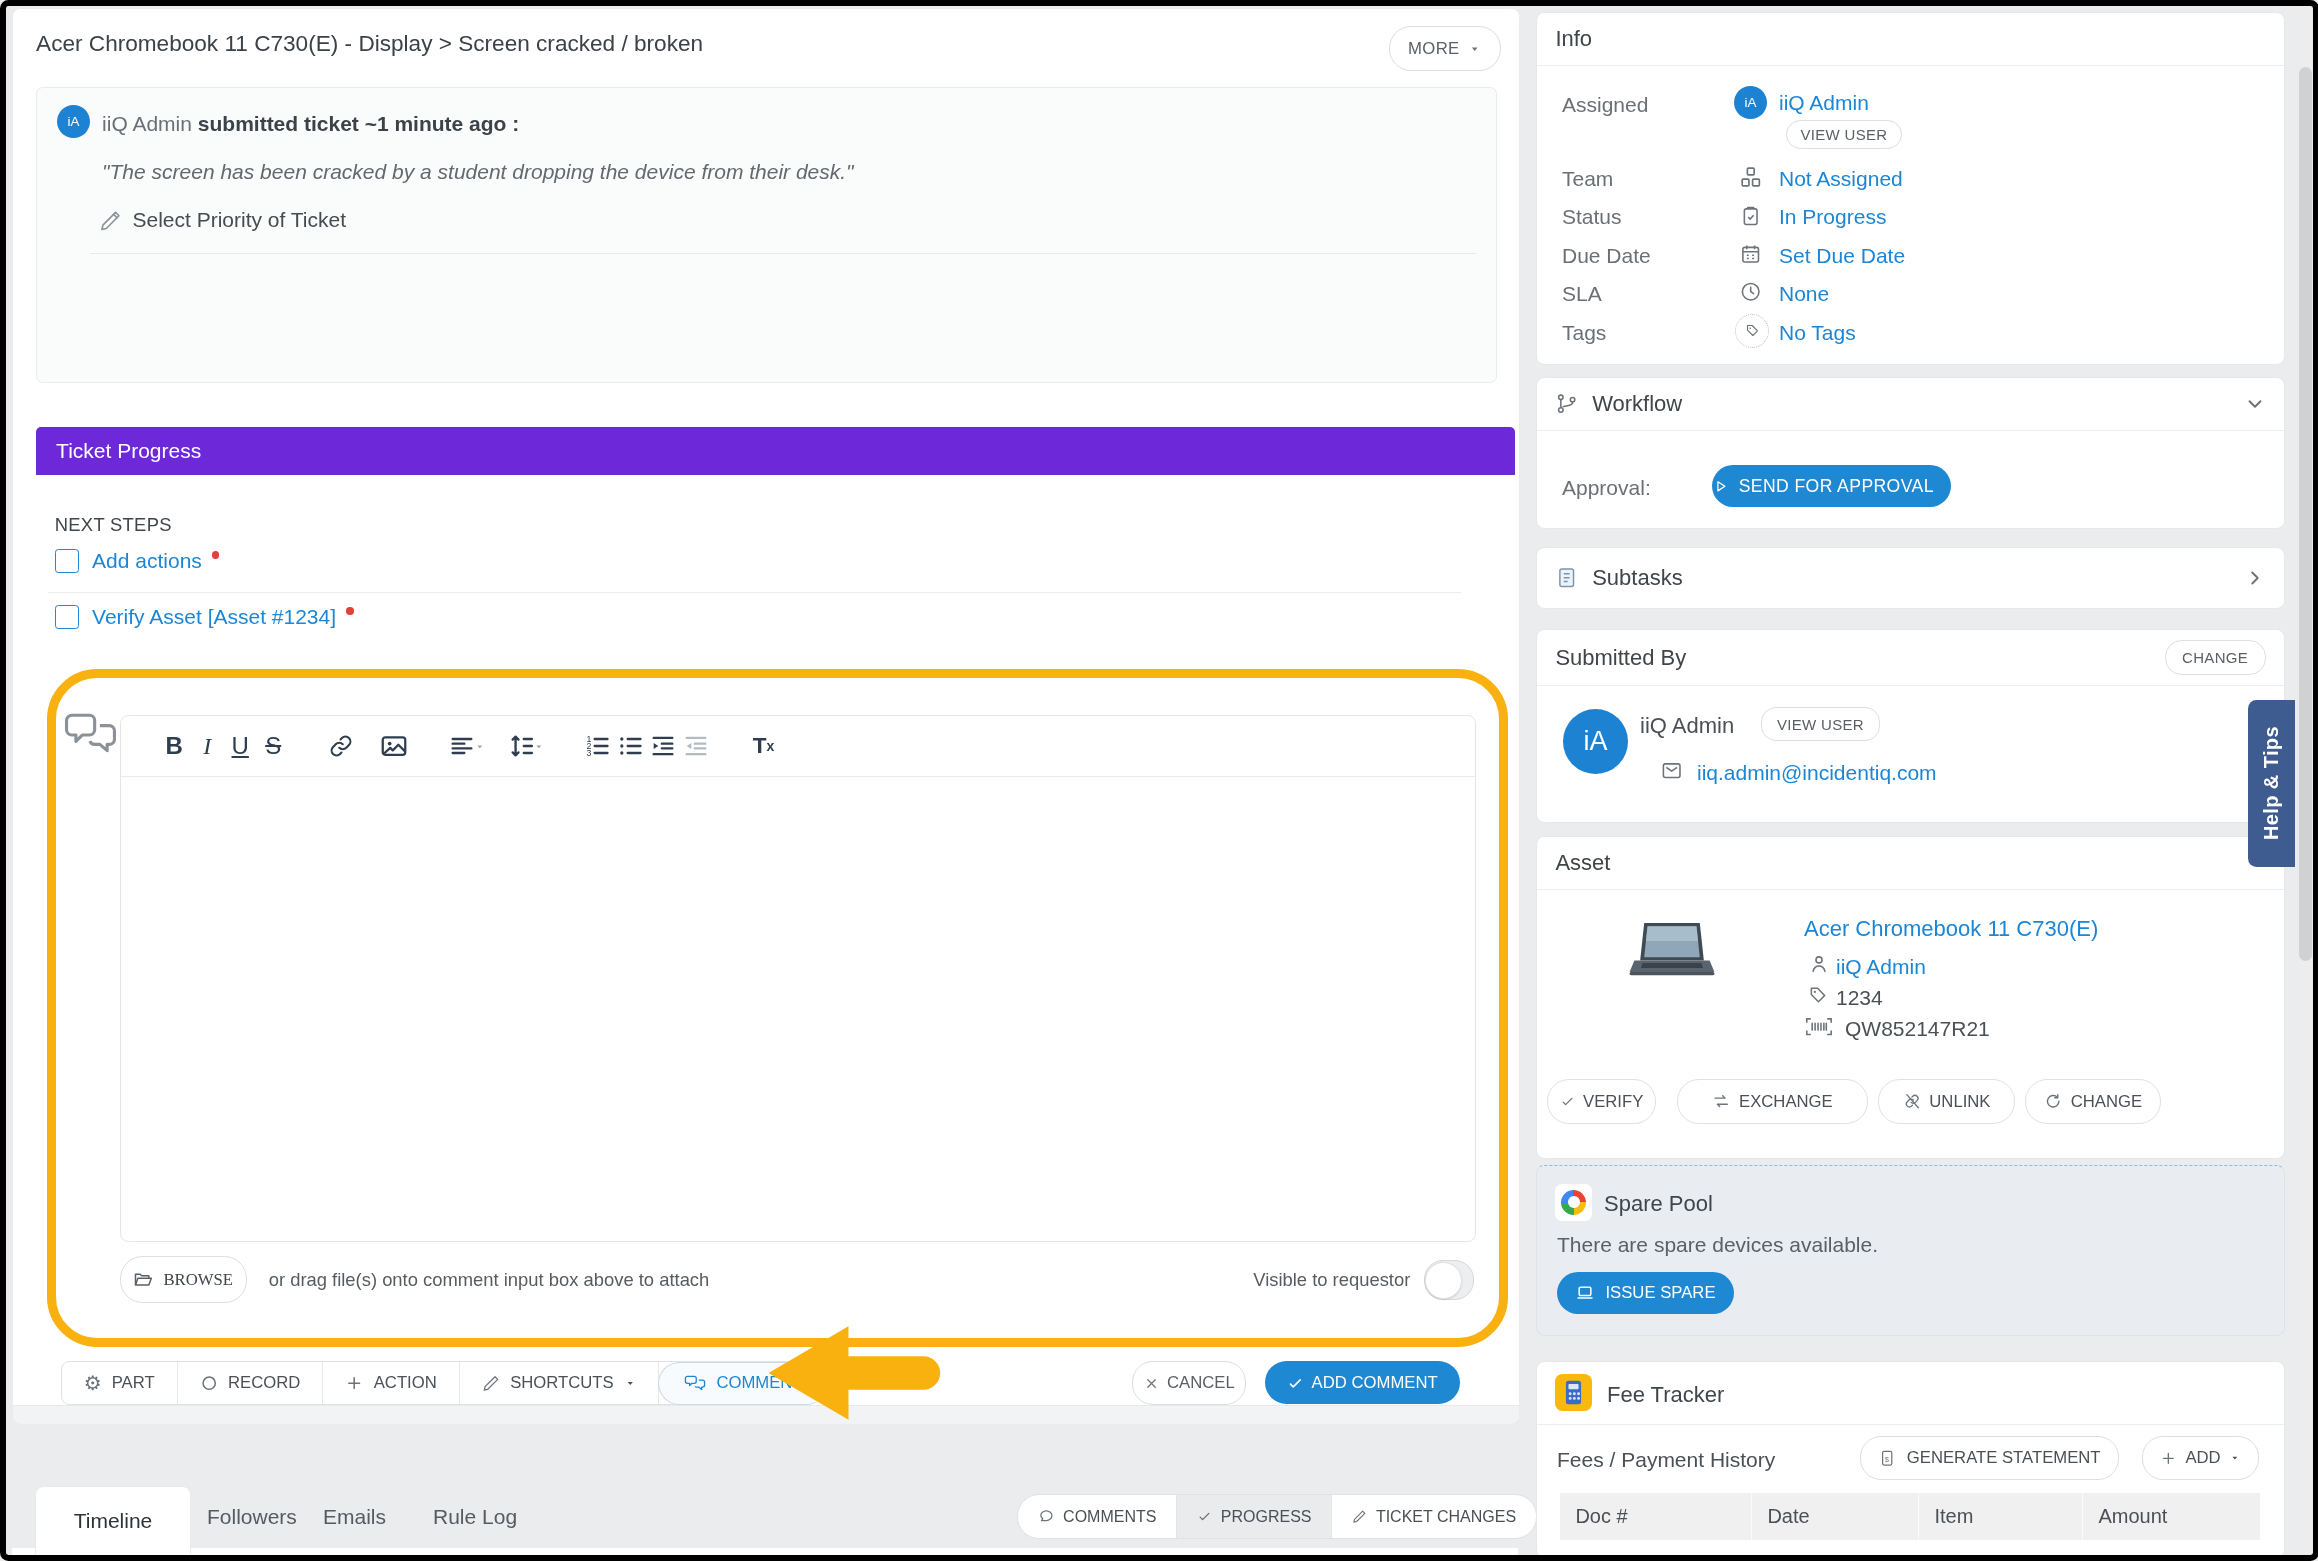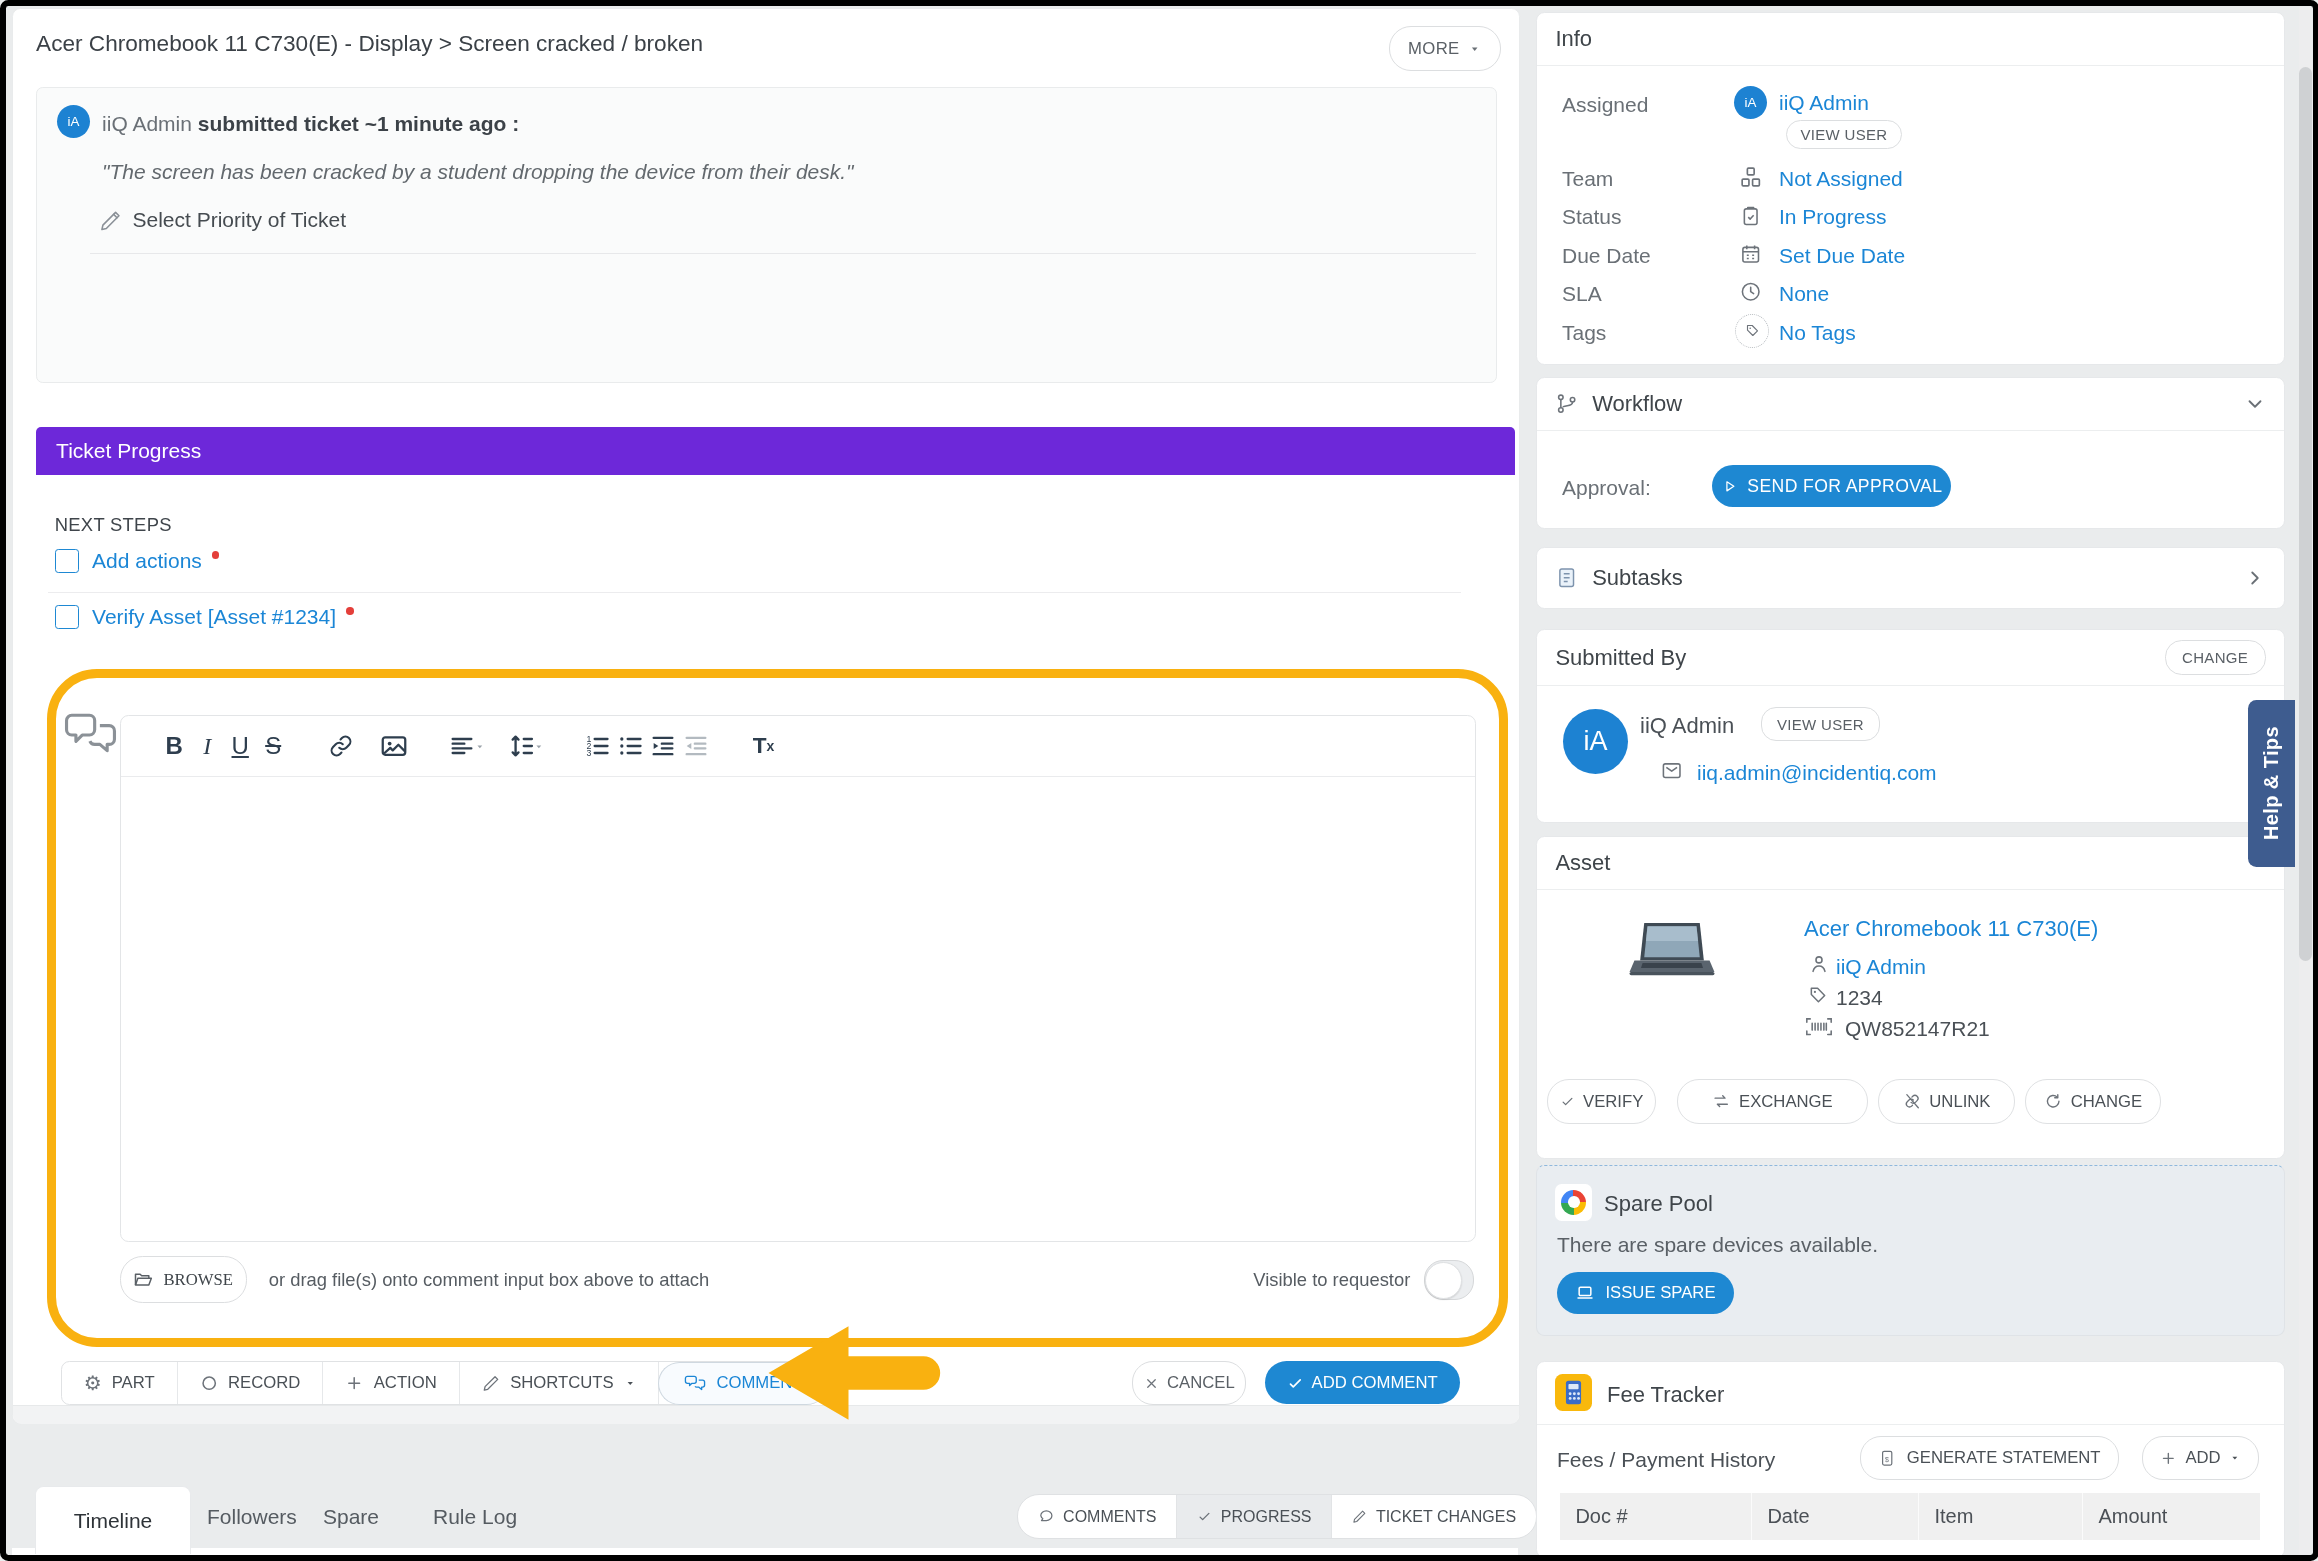--- a/index.html
+++ b/index.html
@@ -75,21 +75,21 @@
   .rcard{position:absolute;left:1536px;width:747px;background:#fff;border:0.8px solid #e6e8ea;border-radius:8.4px;}
   .rcard-head{height:52px;display:flex;align-items:center;padding:0 18.4px;border-bottom:0.8px solid #eceeef;}
   .rcard-title{font-size:22px;color:#3f454a;}
   .info-label{font-size:21px;color:#6a7076;}
   .blue-link{font-size:21px;color:#1b86d6;cursor:pointer;}
   .dark-val{font-size:21px;color:#4a5056;}
   .pill-sm{border:0.8px solid #dcdee0;border-radius:15px;background:#fff;color:#5a6066;font-size:15px;justify-content:center;cursor:pointer;letter-spacing:0.3px;}
   .av-sm{width:33px;height:33px;border-radius:50%;background:#1d82d2;color:#fff;font-size:13.4px;justify-content:center;}
   .icol{color:#6d737a;}
   .tag-dash{width:32px;height:32px;border:1.7px dotted #b9bdc1;border-radius:50%;display:flex;align-items:center;justify-content:center;color:#6d737a;}
-  .send-btn{left:175px;top:87px;width:239px;height:42px;border-radius:21px;background:#1e88d2;color:#fff;font-size:17.6px;letter-spacing:0.4px;justify-content:center;gap:10px;cursor:pointer;}
+  .send-btn{left:175px;top:87px;width:239px;height:42px;border-radius:21px;background:#1e88d2;color:#fff;font-size:17.6px;letter-spacing:0.4px;justify-content:flex-start;gap:10px;cursor:pointer;}
   .av-lg{left:26px;top:79px;width:65px;height:65px;border-radius:50%;background:#1d82d2;color:#fff;font-size:27px;justify-content:center;}
   .asset-btn{height:43px;border:0.8px solid #dfe1e3;border-radius:22px;background:#fff;color:#4a5056;font-size:16.7px;justify-content:center;gap:8.4px;padding:0 20px;cursor:pointer;}
   .spare-card{background:#e9edf1;border:0.8px solid #dfe3e7;border-top:1.7px dashed #8fb8dc;}
   .spare-ic{width:37px;height:37px;border-radius:6.7px;background:#fff;display:flex;align-items:center;justify-content:center;}
   .spare-ring{width:25px;height:25px;border-radius:50%;background:conic-gradient(#ea4335 0 90deg,#fbbc05 90deg 180deg,#34a853 180deg 270deg,#4286f5 270deg 360deg);position:relative;}
   .spare-ring::after{content:"";position:absolute;inset:6.7px;background:#fff;border-radius:50%;}
   .issue-btn{left:20px;top:106px;width:177px;height:42px;border-radius:21px;background:#1e88d2;color:#fff;font-size:16.7px;justify-content:center;gap:10px;cursor:pointer;}
   .fee-table{left:23.4px;top:131px;width:700px;height:47px;display:flex;background:#f0f0f0;}
   .fee-th{display:flex;align-items:center;padding-left:15px;font-size:20px;color:#4b5056;border-right:1.7px solid #fbfbfb;}
   .fee-th:last-child{border-right:none;}
@@ -334,21 +334,21 @@
           <path d="M10 60 L106 4 L106 40 L196 40 A20 20 0 0 1 196 80 L106 80 L106 116 Z" fill="#f9b110"></path>
         </svg>
     </div>
   </div>
 
   <div class="abs white-strip"></div>
   <div class="abs flexc tab-active">
       <span>Timeline</span>
     </div>
   <div class="abs tab-label" style="left:207px;">Followers</div>
-  <div class="abs tab-label" style="left:323px;">Spare</div>
+  <div class="abs tab-label" style="left:323px;">Emails</div>
   <div class="abs tab-label" style="left:433px;">Rule Log</div>
 
   <div class="abs filters">
     <span class="filter">
       <span>
           <svg width="16.7" height="16.7" viewBox="0 0 24 24" fill="none" stroke="#6d737a" stroke-width="1.8" stroke-linejoin="round">
             <path d="M12 4a8 7 0 0 1 8 7 8 7 0 0 1-8 7H5l2-2.6A7 7 0 0 1 4 11a8 7 0 0 1 8-7z"></path>
           </svg>
         </span>
       <span>COMMENTS</span>

